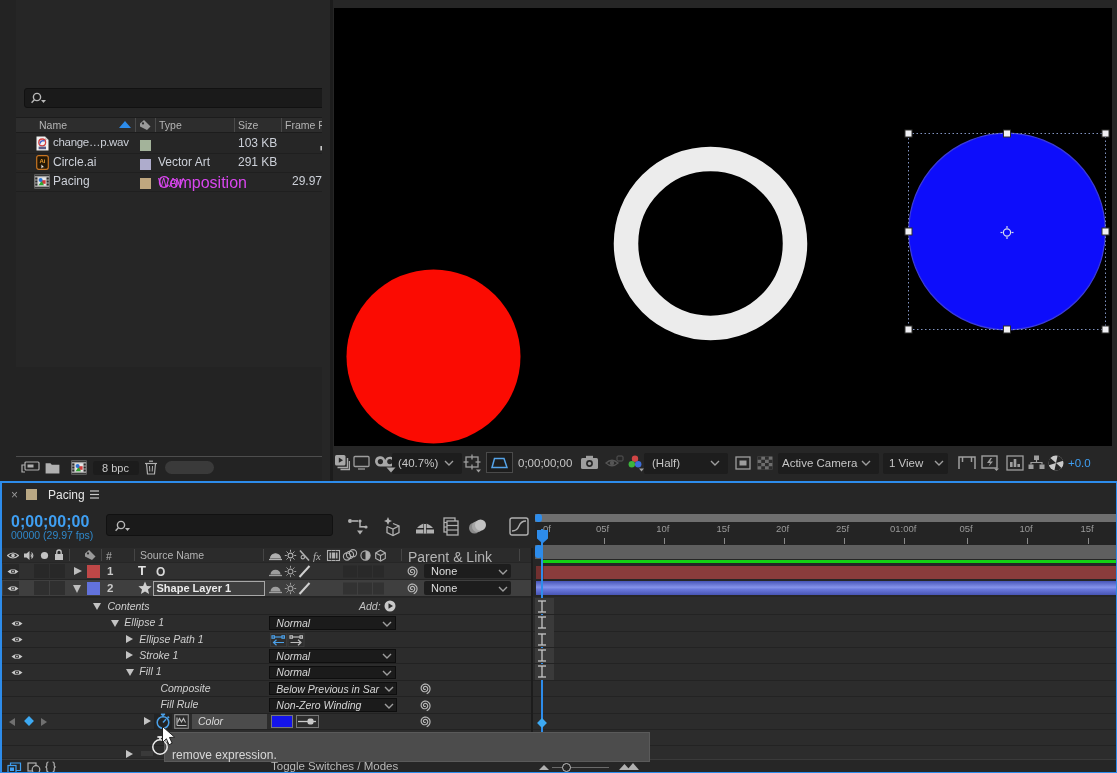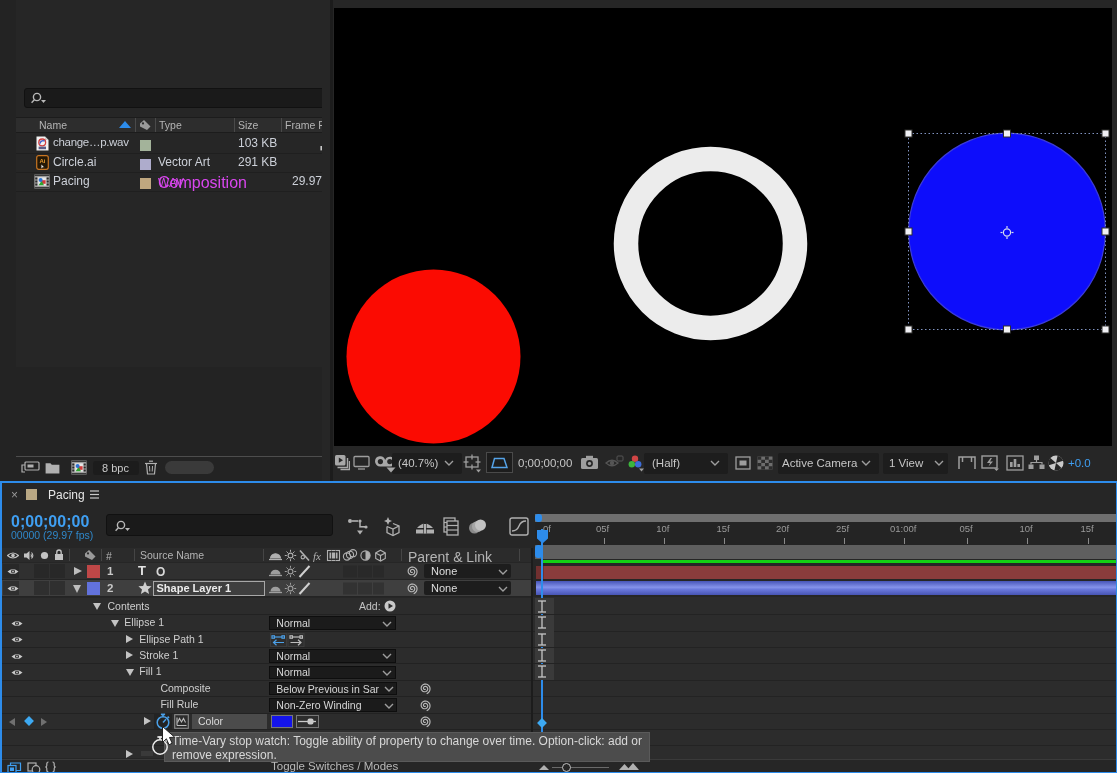--- a/index.html
+++ b/index.html
@@ -496,21 +496,21 @@
     <svg class="a" style="left:405px;top:2px;" width="14" height="13" viewBox="0 0 14 13">
       <path d="M7.49 6.85 L7.42 7.09 L7.24 7.31 L6.95 7.47 L6.6 7.51 L6.21 7.42 L5.85 7.18 L5.57 6.8 L5.43 6.3 L5.47 5.75 L5.71 5.21 L6.14 4.75 L6.74 4.45 L7.44 4.35 L8.18 4.51 L8.85 4.92 L9.38 5.56 L9.68 6.37 L9.69 7.28 L9.4 8.18 L8.79 8.97 L7.93 9.53 L6.9 9.79 L5.79 9.7 L4.74 9.23 L3.88 8.41 L3.31 7.33 L3.12 6.07 L3.35 4.78 L4.02 3.61 L5.06 2.69 L6.38 2.15 L7.85 2.06 L9.3 2.47 L10.57 3.35 L11.52 4.63 L12.0 6.19 L11.95 7.85 L11.35 9.45 L10.23 10.8 L8.7 11.73" fill="none" stroke="#b9b9b9" stroke-width="1.15"></path>
     </svg>
     <div class="a" style="left:424px;top:1.5px;width:87px;height:14px;background:#1d1d1d;border-radius:2px;"></div>
     <div class="txt" style="left:431px;top:2.5px;font-size:11px;color:#dedede;">None</div>
     <svg class="a" style="left:498px;top:6px;" width="10" height="6" viewBox="0 0 10 6">
         <path d="M1 1 L5 5 L9 1" fill="none" stroke="#9e9e9e" stroke-width="1.4"></path>
       </svg>
   </div>
 
-  <div class="a" id="props" style="left:0;top:117.3px;width:531px;height:160.2px;overflow:hidden;background:#2c2c2c;">
+  <div class="a" id="props" style="left:0;top:117.3px;width:531px;height:160.2px;overflow:hidden;background:#2c2c2c;font-style:italic;">
 
     <div class="a" style="left:0;top:15.9px;width:531px;height:1px;background:#222;"></div>
     <div class="a" style="left:0;top:32.3px;width:531px;height:1px;background:#222;"></div>
     <div class="a" style="left:0;top:48.7px;width:531px;height:1px;background:#222;"></div>
     <div class="a" style="left:0;top:65.1px;width:531px;height:1px;background:#222;"></div>
     <div class="a" style="left:0;top:81.5px;width:531px;height:1px;background:#222;"></div>
     <div class="a" style="left:0;top:97.9px;width:531px;height:1px;background:#222;"></div>
     <div class="a" style="left:0;top:114.3px;width:531px;height:1px;background:#222;"></div>
     <div class="a" style="left:0;top:130.7px;width:531px;height:1px;background:#222;"></div>
     <div class="a" style="left:0;top:147.1px;width:531px;height:1px;background:#222;"></div>
@@ -761,21 +761,20 @@
     <div class="a" style="left:552px;top:7px;width:57px;height:1.5px;background:#6a6a6a;"></div>
     <div class="a" style="left:562px;top:3px;width:9px;height:9px;border:1.5px solid #c0c0c0;border-radius:50%;background:#262626;"></div>
     <svg class="a" style="left:618px;top:2.5px;" width="22" height="9" viewBox="0 0 22 9">
       <path d="M1 8 L6.5 2 L12 8 Z" fill="#b0b0b0"></path>
         <path d="M9 8 L15 1 L21 8 Z" fill="#b0b0b0"></path>
     </svg>
   </div>
 
   <div class="a" id="overlay" style="left:0;top:0;width:1117px;height:292px;pointer-events:none;">
     <div class="a" style="left:163.5px;top:250.5px;width:486px;height:30.5px;background:#4c4c4c;border:1px solid #5a5a5a;"></div>
-    <div class="txt" style="left:172px;top:252.5px;font-size:12px;color:#d8d8d8;">Time-Vary stop watch: Toggle ability of property to change over time. Option-click: add or</div>
     <div class="txt" style="left:172px;top:266.5px;font-size:12px;color:#d8d8d8;">remove expression.</div>
     <svg class="a" style="left:150px;top:253px;" width="22" height="22" viewBox="0 0 22 22">
       <circle cx="10" cy="13" r="7.2" fill="none" stroke="#ededed" stroke-width="1.5"></circle>
       <line x1="10" y1="2.6" x2="10" y2="5.4" stroke="#ededed" stroke-width="1.7"></line>
       <line x1="7.4" y1="3" x2="12.6" y2="3" stroke="#ededed" stroke-width="1.7"></line>
       <line x1="15.6" y1="5.6" x2="17.4" y2="7.4" stroke="#ededed" stroke-width="1.6"></line>
     </svg>
     <svg class="a" style="left:161px;top:244.5px;" width="16" height="22" viewBox="0 0 16 22">
       <path d="M1.5 0.5 L1.5 16.5 L5.4 12.8 L8 18.8 L11.2 17.2 L8.5 11.5 L13.7 11.2 Z" fill="#fff" stroke="#222" stroke-width="1"></path>
     </svg>

